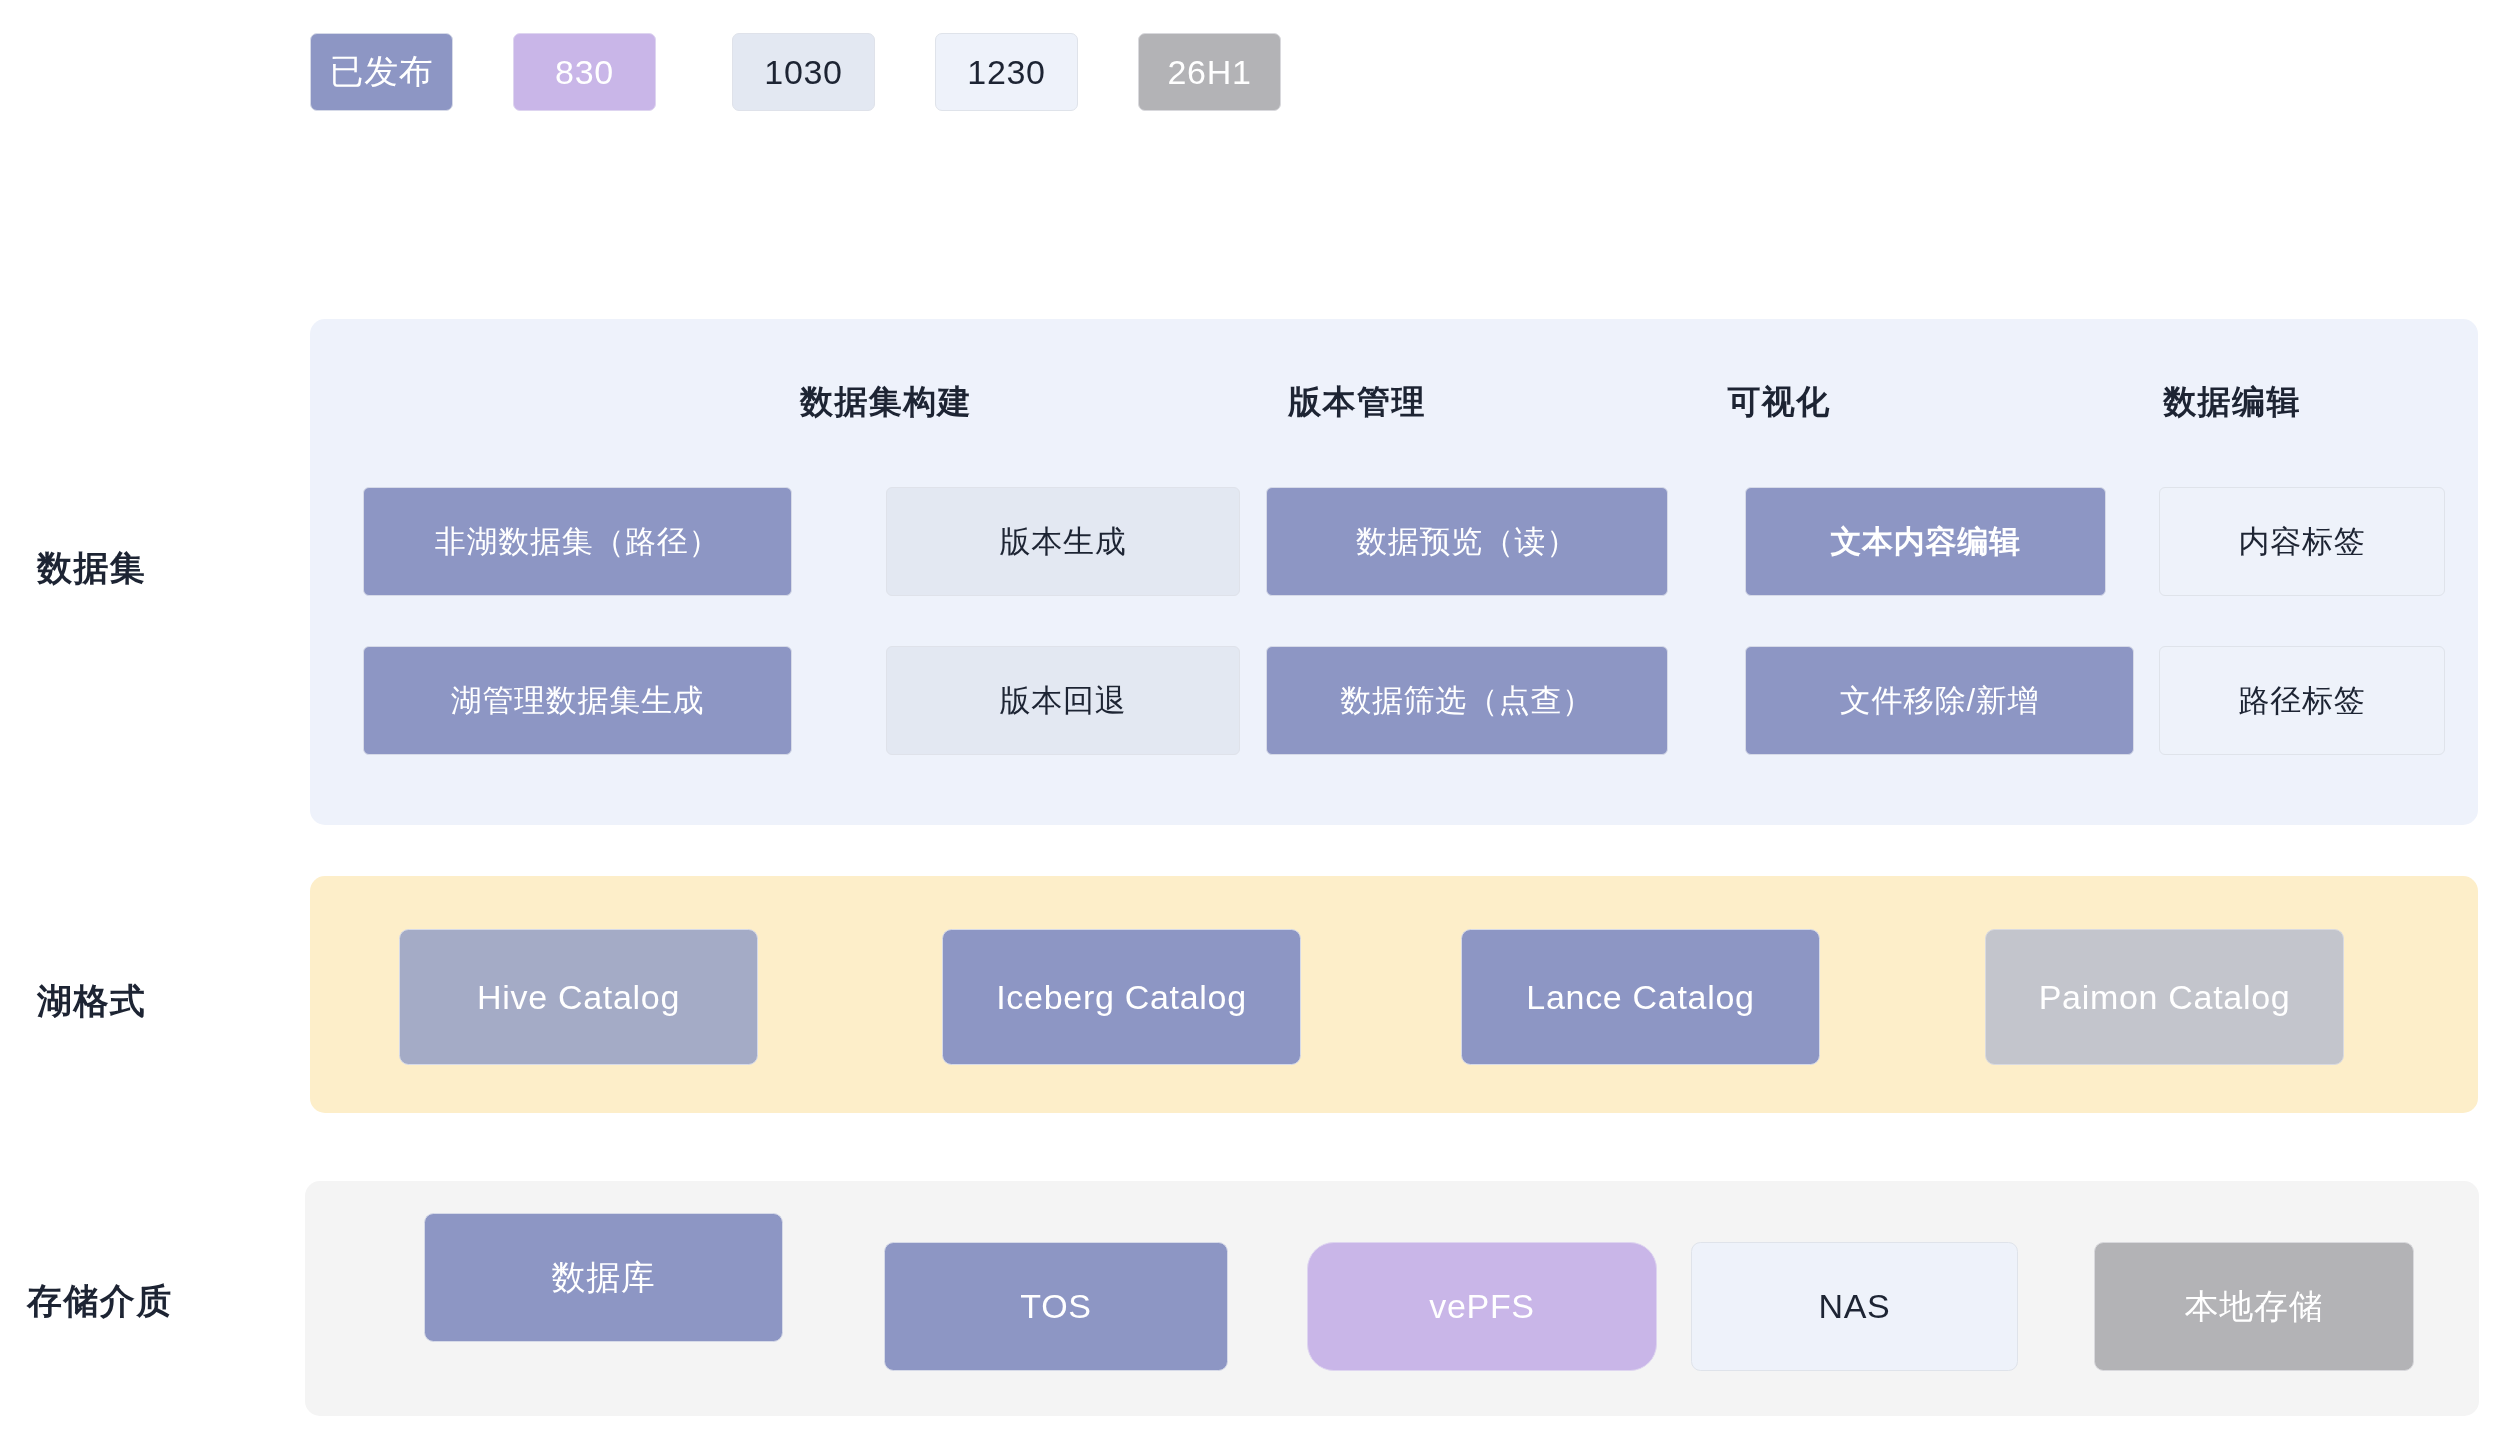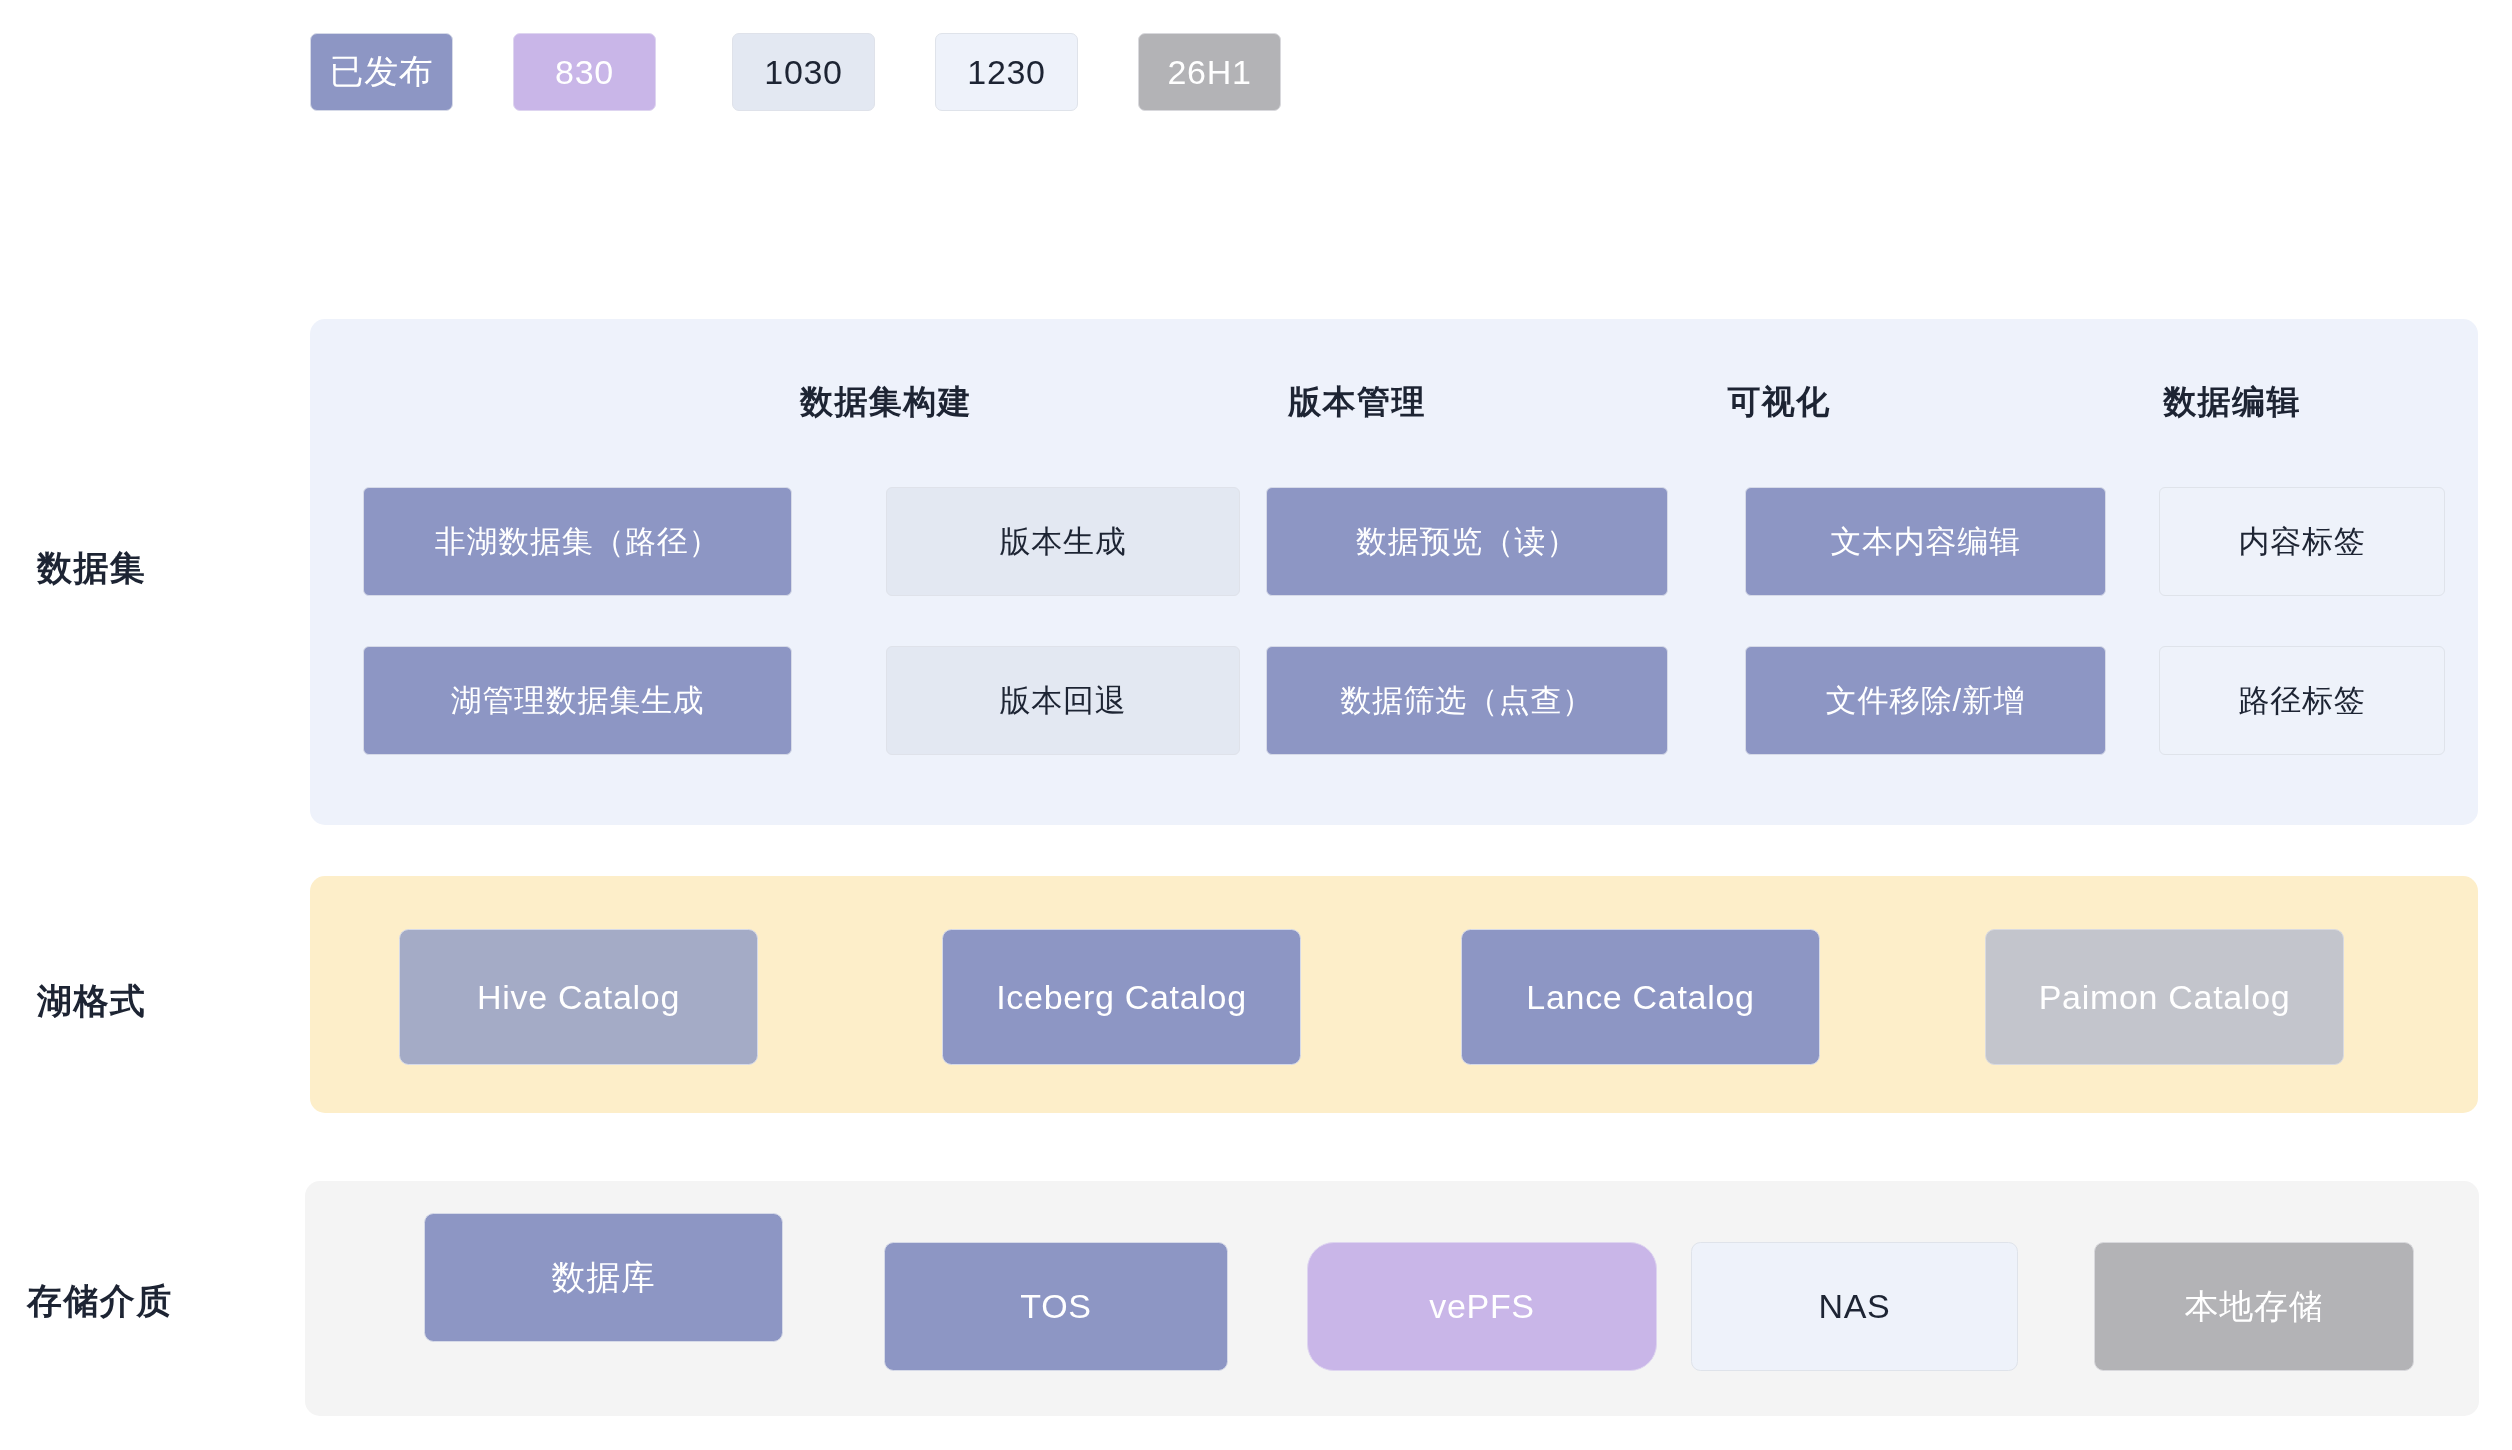--- a/index.html
+++ b/index.html
@@ -178,36 +178,36 @@
 <div id="dataset-cards">
     <div class="card v-slate" style="left: 363px; top: 487px; width: 429px; height: 109px;">
       <span>非湖数据集（路径）</span>
     </div>
     <div class="card v-pale" style="left: 870px; top: 487px; width: 354px; height: 109px;">
       <span>版本生成</span>
     </div>
     <div class="card v-slate" style="left: 1266px; top: 487px; width: 402px; height: 109px;">
       <span>数据预览（读）</span>
     </div>
-    <div class="card v-slate" style="left: 1745px; top: 487px; width: 361px; height: 109px;">
+    <div class="card v-slate" style="left: 1745px; top: 487px; width: 361px; height: 109px; font-weight: bold;">
       <span>文本内容编辑</span>
     </div>
     <div class="card v-white" style="left: 2159px; top: 487px; width: 286px; height: 109px;">
       <span>内容标签</span>
     </div>
     <div class="card v-slate" style="left: 363px; top: 646px; width: 429px; height: 109px;">
       <span>湖管理数据集生成</span>
     </div>
     <div class="card v-pale" style="left: 870px; top: 646px; width: 354px; height: 109px;">
       <span>版本回退</span>
     </div>
     <div class="card v-slate" style="left: 1266px; top: 646px; width: 402px; height: 109px;">
       <span>数据筛选（点查）</span>
     </div>
-    <div class="card v-slate" style="left: 1745px; top: 646px; width: 361px; height: 109px;">
+    <div class="card v-slate" style="left: 1745px; top: 646px; width: 389px; height: 109px;">
       <span>文件移除/新增</span>
     </div>
     <div class="card v-white" style="left: 2159px; top: 646px; width: 286px; height: 109px;">
       <span>路径标签</span>
     </div>
   </div>
 <div id="lake-cards">
     <div class="lake-card v-slate2" style="left: 399px; top: 929px; width: 359px;">
       <span>Hive Catalog</span>
     </div>

